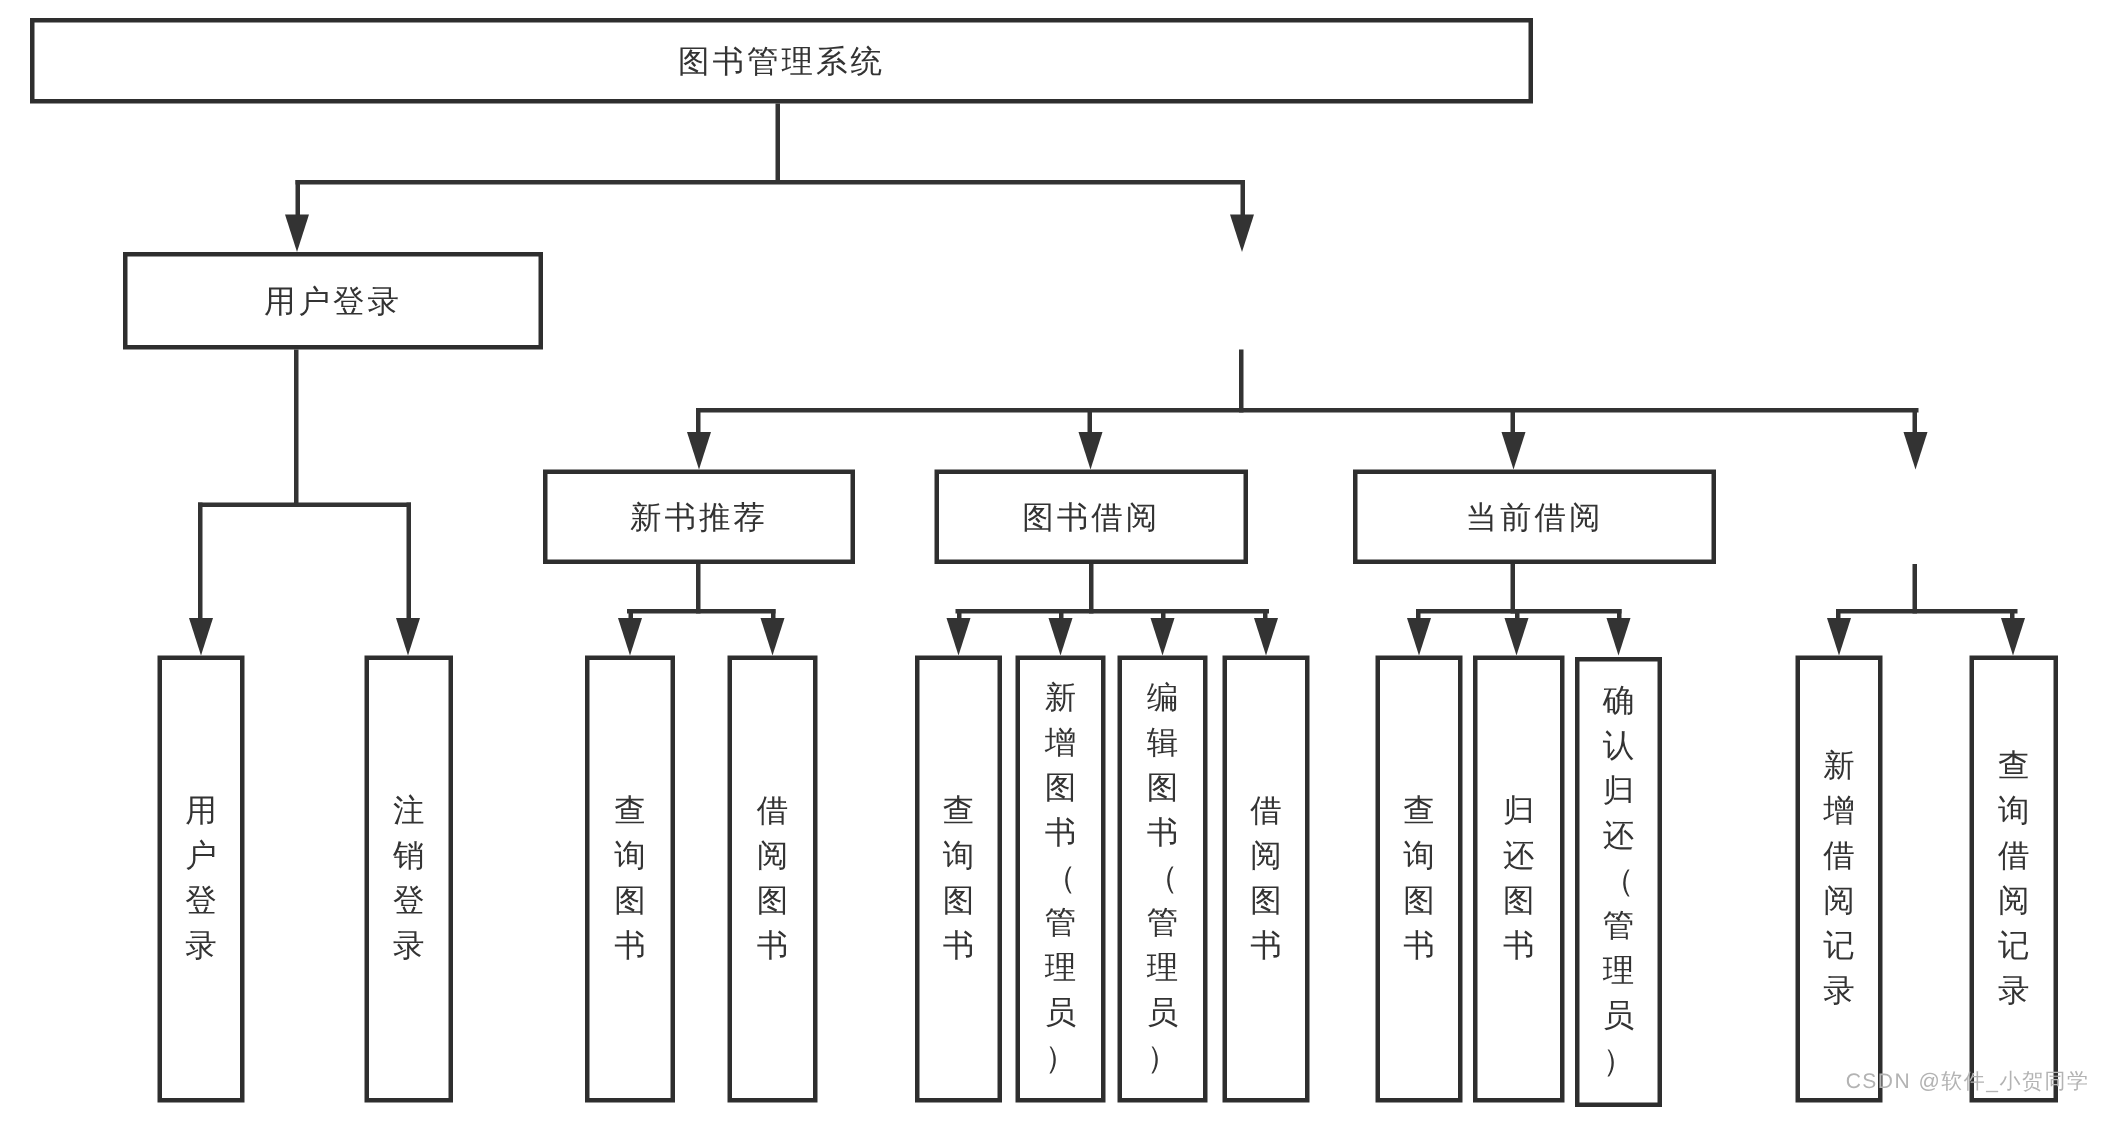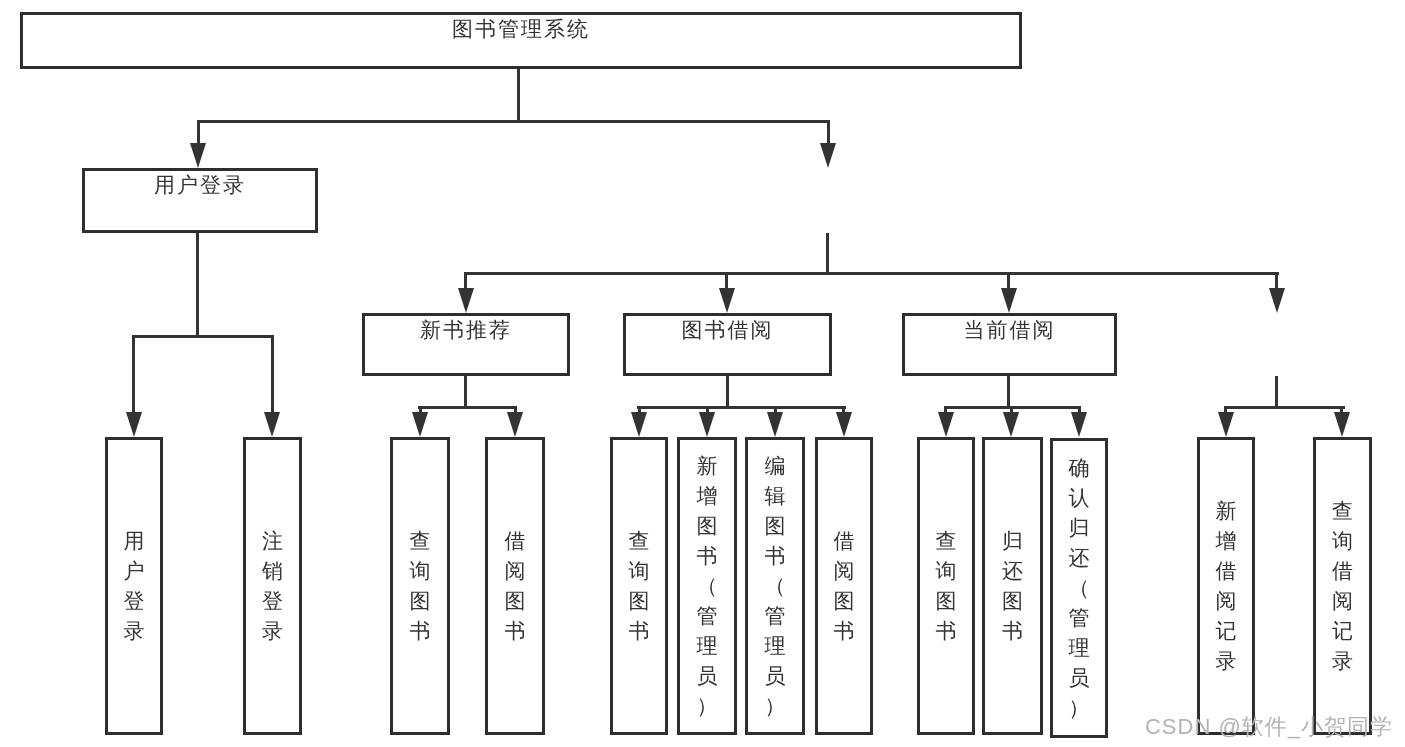--- a/index.html
+++ b/index.html
@@ -3,55 +3,55 @@
 <meta charset="utf-8">
 <style>
   html,body { margin:0; padding:0; background:#ffffff; }
   .canvas {
     position:relative; width:1405px; height:747px; background:#ffffff;
     font-family:"Liberation Sans", sans-serif; overflow:hidden;
   }
   .box {
     position:absolute; background:#ffffff;
     border:3px solid #2e2e2e; box-sizing:border-box;
-    display:flex; justify-content:center;
+    display:flex; align-items:center; justify-content:center;
     color:#333333;
   }
   .hbox { font-size:21px; letter-spacing:2px; font-weight:400; }
   .vbox { flex-direction:column; font-size:21px; }
   .vchar { display:block; height:30px; line-height:30px; text-align:center; }
   .line { position:absolute; background:#333333; }
   .arrow {
     position:absolute; width:0; height:0;
     border-left:8px solid transparent; border-right:8px solid transparent;
     border-top:25px solid #333333;
   }
   .watermark {
     position:absolute; top:712px; right:12px;
-    font-size:22px; color:#b3b3b3; letter-spacing:1px;
+    font-size:14px; color:#b3b3b3; letter-spacing:1px;
     font-family:"Liberation Sans", sans-serif;
   }
 </style>
 </head>
 <body>
 
 <div class="canvas">
 
   <div class="box hbox" style="left:20px; top:12px; width:1002px; height:57px;">
     <span>图书管理系统</span>
   </div>
 
   <div class="line" style="left:517px; top:69px; width:3px; height:53px;"></div>
   <div class="line" style="left:197px; top:120px; width:633px; height:3px;"></div>
   <div class="line" style="left:197px; top:120px; width:3px; height:30px;"></div>
   <div class="arrow" style="left:190px; top:143px;"></div>
   <div class="line" style="left:827px; top:120px; width:3px; height:30px;"></div>
   <div class="arrow" style="left:820px; top:143px;"></div>
 
-  <div class="box hbox" style="left:82px; top:168px; width:236px; height:65px;">
+  <div class="box hbox" style="left:82px; top:168px; width:280px; height:65px;">
     <span>用户登录</span>
   </div>
 
   <div class="line" style="left:196px; top:233px; width:3px; height:105px;"></div>
   <div class="line" style="left:132px; top:335px; width:142px; height:3px;"></div>
   <div class="line" style="left:132px; top:335px; width:3px; height:82px;"></div>
   <div class="arrow" style="left:126px; top:412px;"></div>
   <div class="line" style="left:271px; top:335px; width:3px; height:82px;"></div>
   <div class="arrow" style="left:264px; top:412px;"></div>
 
@@ -65,21 +65,21 @@
   <div class="arrow" style="left:1001px; top:288px;"></div>
   <div class="line" style="left:1275px; top:272px; width:3px; height:22px;"></div>
   <div class="arrow" style="left:1269px; top:288px;"></div>
 
   <div class="box hbox" style="left:362px; top:313px; width:208px; height:63px;">
     <span>新书推荐</span>
   </div>
   <div class="box hbox" style="left:623px; top:313px; width:209px; height:63px;">
     <span>图书借阅</span>
   </div>
-  <div class="box hbox" style="left:902px; top:313px; width:215px; height:63px;">
+  <div class="box hbox" style="left:902px; top:313px; width:242px; height:63px;">
     <span>当前借阅</span>
   </div>
 
   <div class="line" style="left:464px; top:376px; width:3px; height:33px;"></div>
   <div class="line" style="left:418px; top:406px; width:99px; height:3px;"></div>
   <div class="line" style="left:419px; top:406px; width:3px; height:10px;"></div>
   <div class="arrow" style="left:412px; top:412px;"></div>
   <div class="line" style="left:514px; top:406px; width:3px; height:10px;"></div>
   <div class="arrow" style="left:507px; top:412px;"></div>
 

